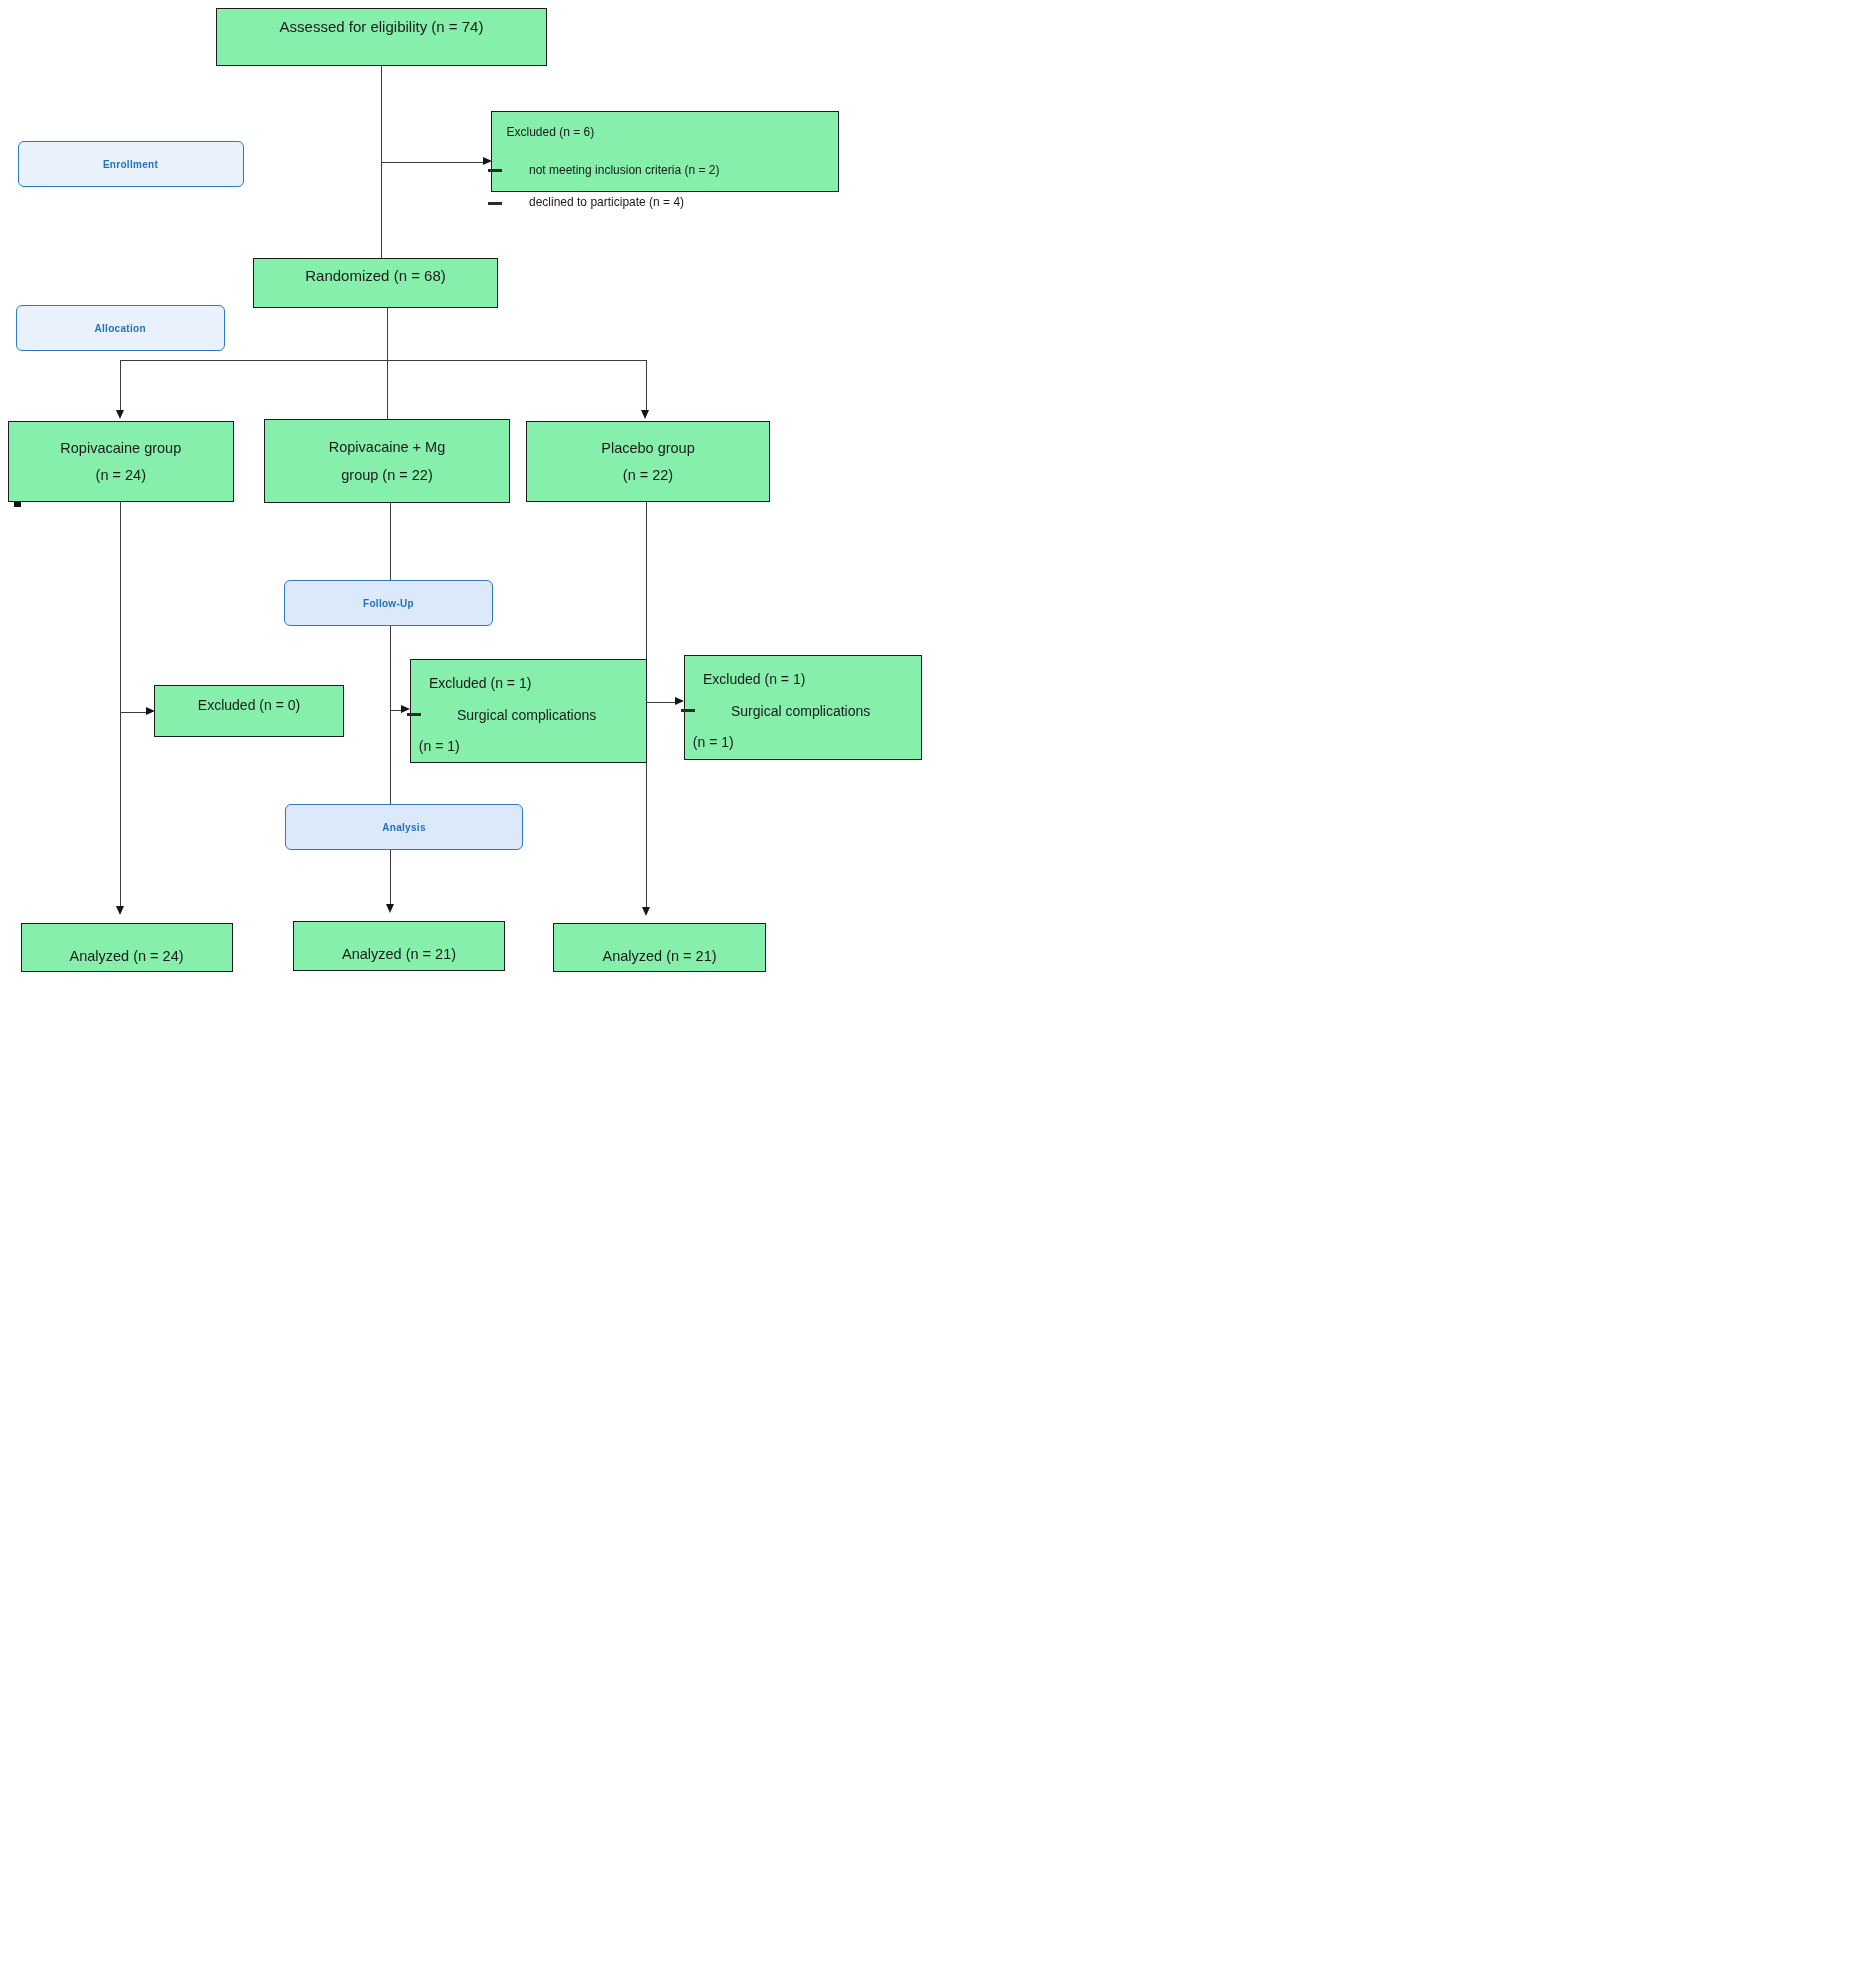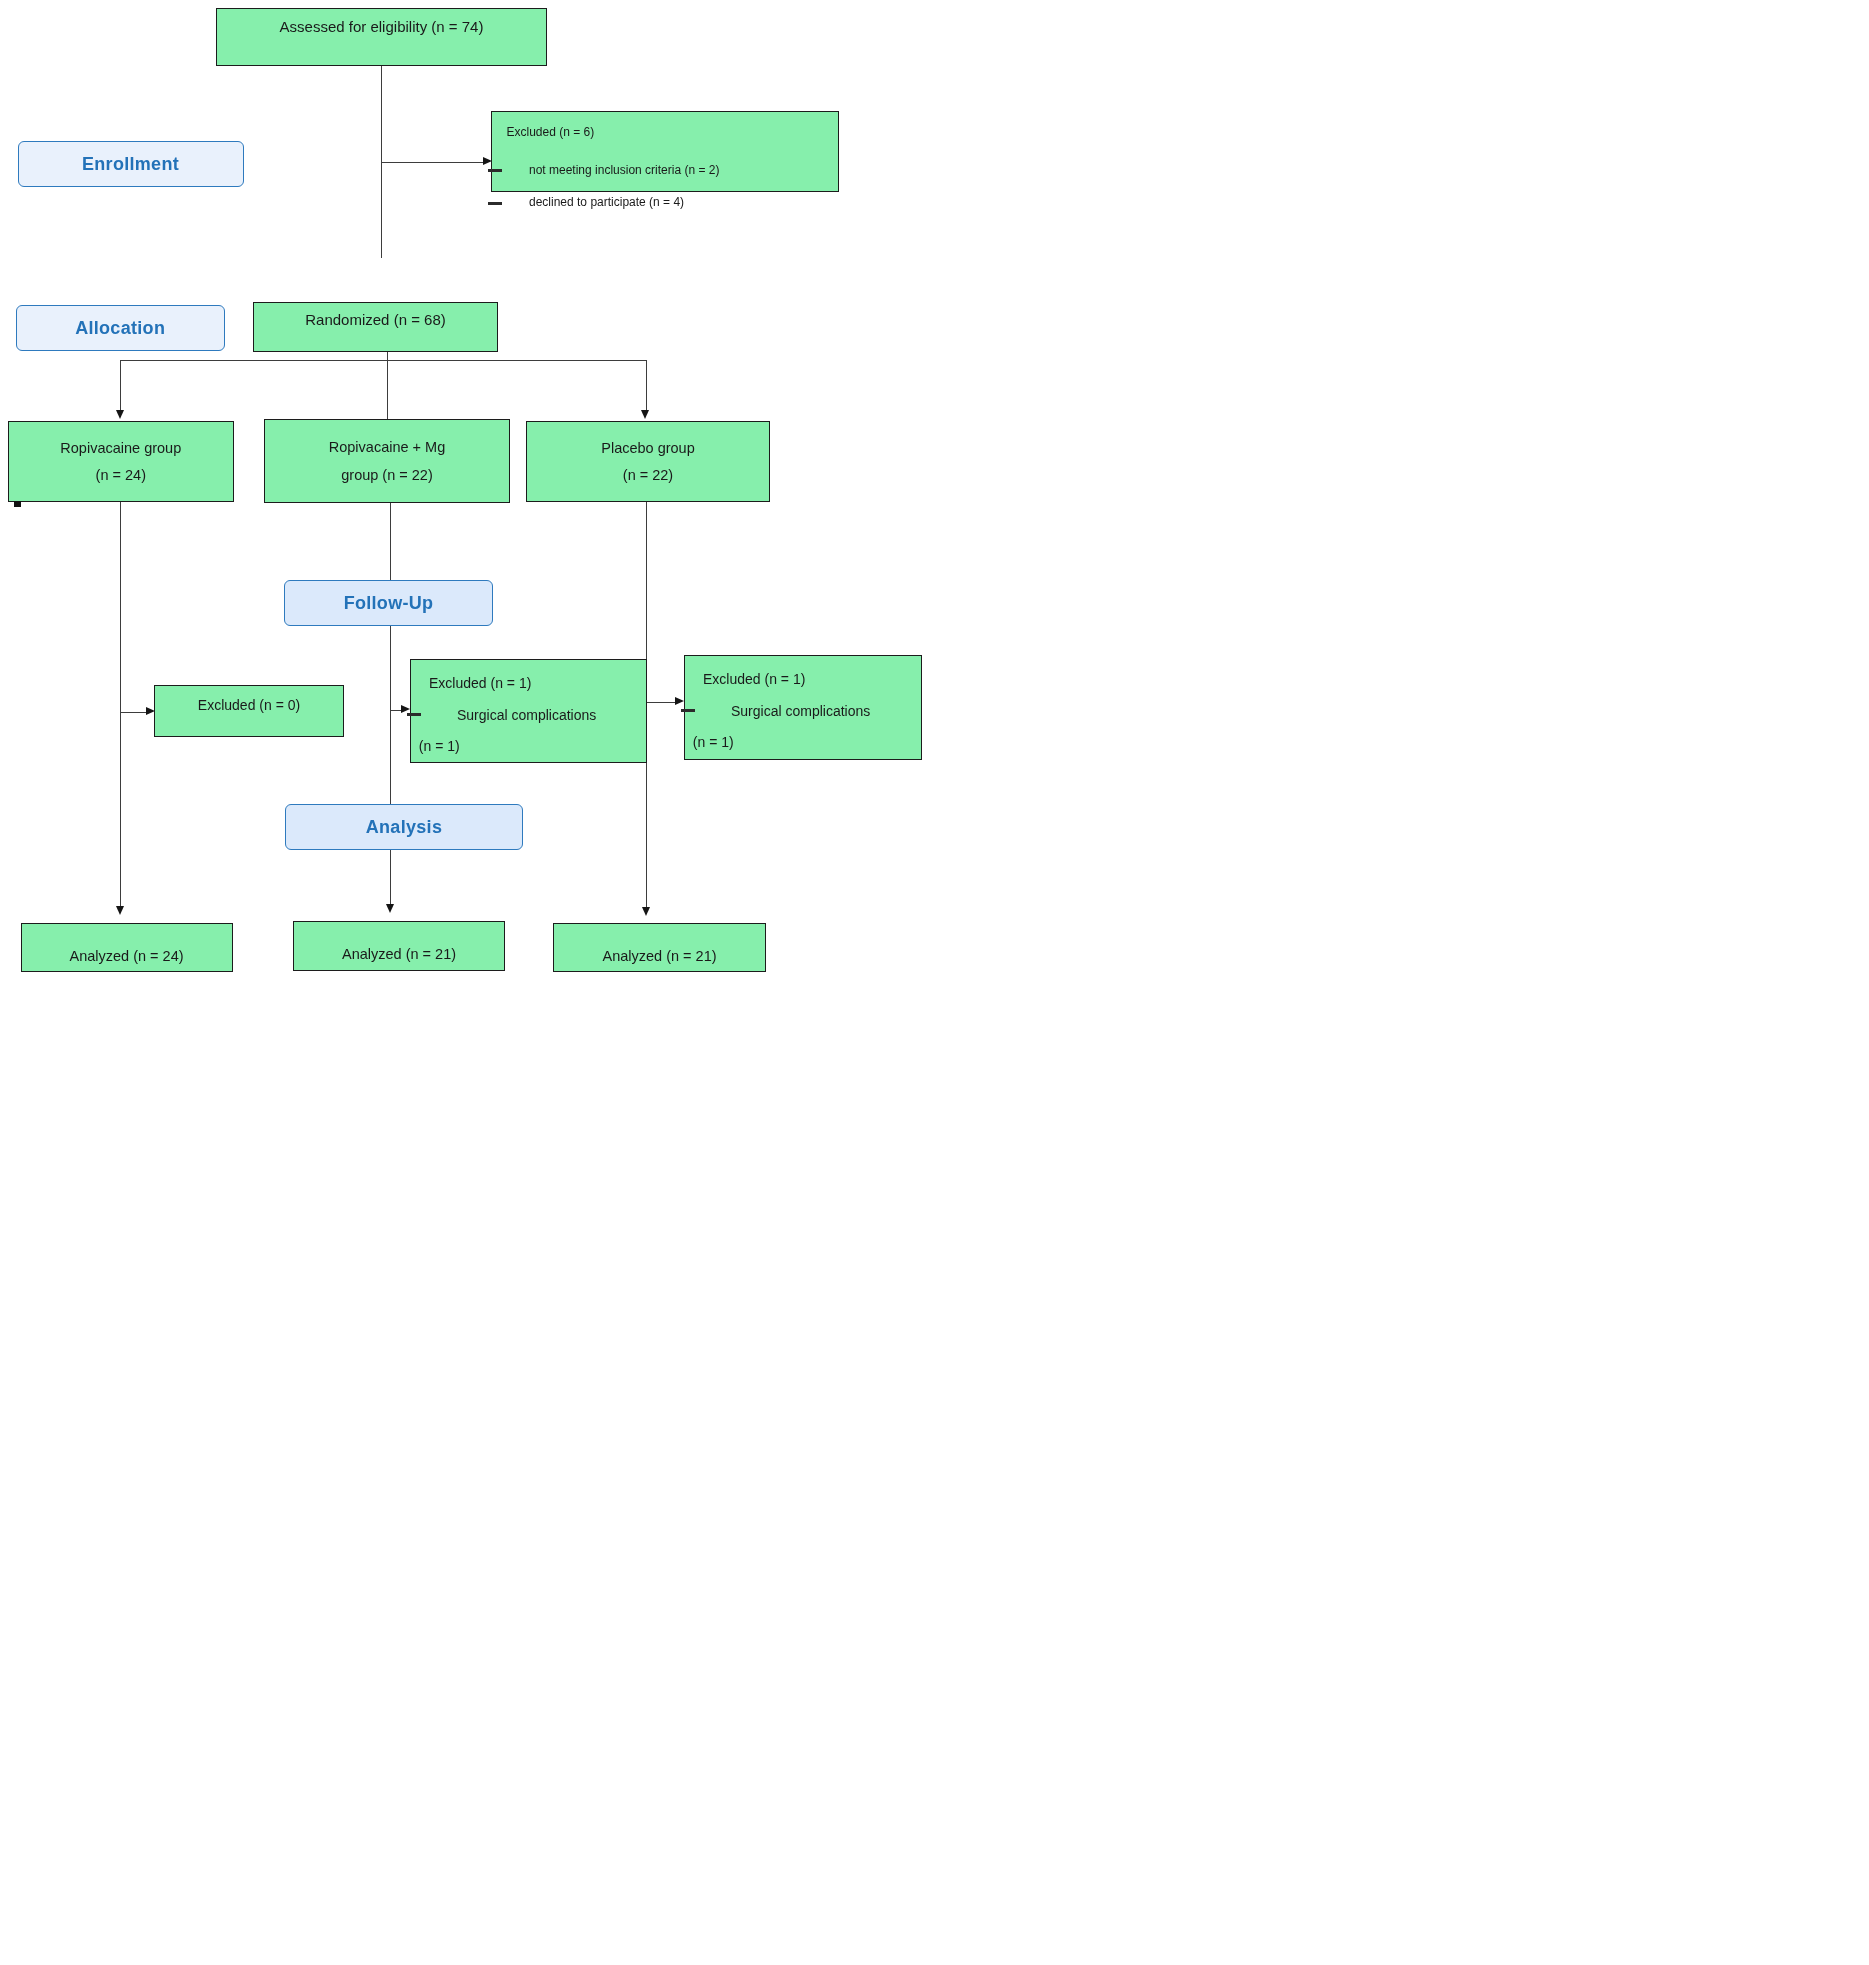--- a/index.html
+++ b/index.html
@@ -12,41 +12,41 @@
     display:flex;z-index:2;line-height:1.25;
   }
   .box span{display:block;}
   .blockbox{display:block;}
   .blockbox .bx-title{position:absolute;}
   .blockbox .bx-item{position:absolute;}
   .dash{position:absolute;width:14px;height:3px;background:#2b2b2b;z-index:4;}
   .stage{
     position:absolute;background:#e9f1fc;border:1.8px solid #2e7abe;border-radius:6px;
     box-sizing:border-box;display:flex;align-items:center;justify-content:center;
-    font-weight:bold;font-size:18px;color:#2372b8;z-index:3;letter-spacing:0.3px;
+    font-weight:bold;font-size:10px;color:#2372b8;z-index:3;letter-spacing:0.3px;
   }
   .stage.dark{background:#dbe9fb;}
   .vline{position:absolute;width:1.2px;background:#3d3d3d;z-index:1;}
   .hline{position:absolute;height:1.2px;background:#3d3d3d;z-index:1;}
   .arr-r{position:absolute;width:0;height:0;border-top:4.8px solid transparent;
          border-bottom:4.8px solid transparent;border-left:9px solid #151515;z-index:2;}
   .arr-d{position:absolute;width:0;height:0;border-left:4.8px solid transparent;
          border-right:4.8px solid transparent;border-top:9px solid #151515;z-index:2;}
 
   
   #b-assessed{left:216px;top:7.8px;width:331px;height:58px;padding-top:9.7px;
               justify-content:center;font-size:15px;}
   #b-excl6{left:491px;top:111px;width:348px;height:81px;font-size:12px;}
   #b-excl6 .bx-title{left:14.5px;top:13.3px;}
   #b-excl6 .i1{left:37px;top:51px;}
   #b-excl6 .i2{left:37px;top:83px;}
   #b-excl6 .d1{left:-3.6px;top:57px;}
   #b-excl6 .d2{left:-3.6px;top:90px;}
   #b-randomized{left:253px;top:258px;width:245px;height:50px;padding-top:8.4px;
-                justify-content:center;font-size:15px;margin-top:44px;}
+                justify-content:center;font-size:15px;}
   .group{flex-direction:column;align-items:center;justify-content:center;gap:9.7px;
          font-size:14.5px;text-align:center;}
   #b-group1{left:7.8px;top:421px;width:226px;height:81px;}
   #b-group2{left:264px;top:419px;width:246px;height:84px;}
   #b-group3{left:526px;top:421px;width:244px;height:81px;}
   #b-exclL{left:154px;top:685px;width:190px;height:52px;padding-top:11px;
            justify-content:center;font-size:14px;}
   #b-exclM{left:410px;top:659px;width:237px;height:104px;font-size:14px;}
   #b-exclR{left:684px;top:655px;width:238px;height:105px;font-size:14px;}
   .exclBig .bx-title{left:18px;top:14.5px;}

